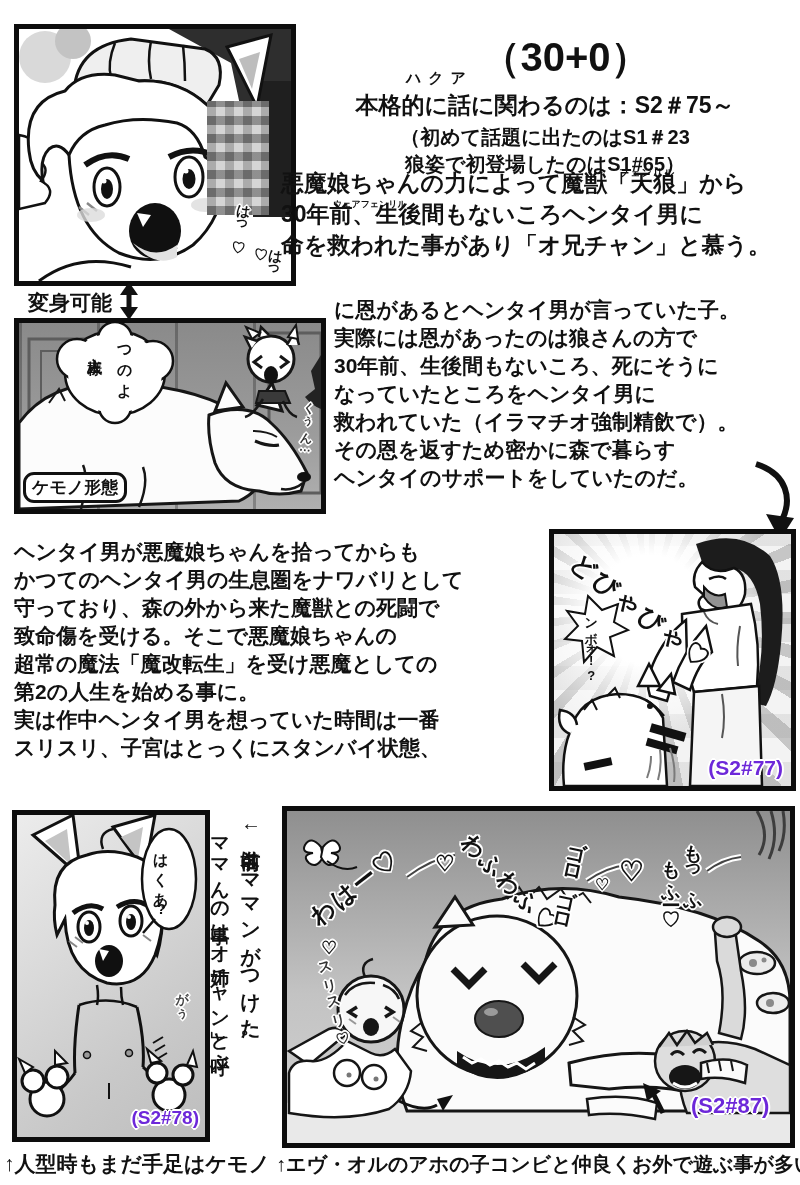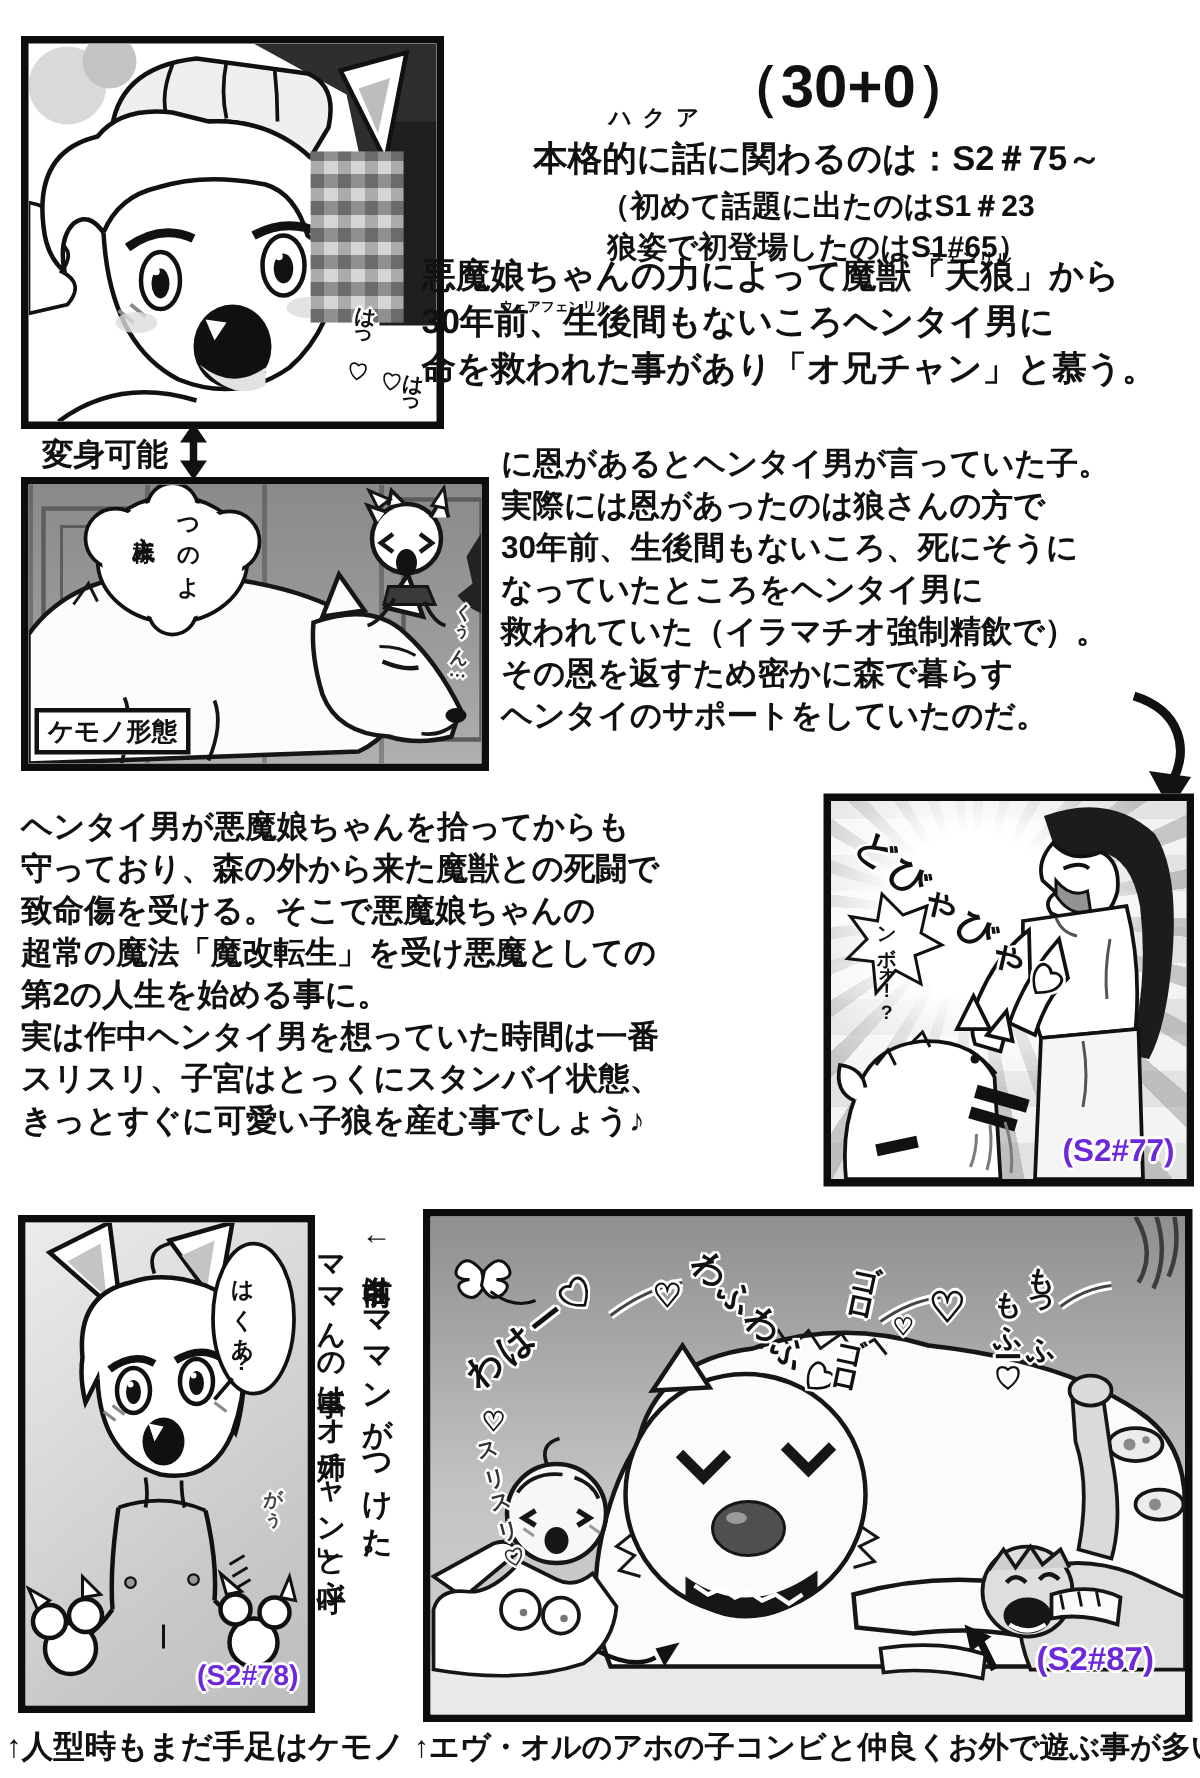--- a/index.html
+++ b/index.html
@@ -136,46 +136,46 @@
         <ellipse cx="96" cy="50" rx="47" ry="40" fill="#fff"></ellipse>
         <circle cx="58" cy="36" r="17" fill="#fff"></circle>
           <circle cx="134" cy="38" r="17" fill="#fff"></circle>
         <circle cx="96" cy="16" r="14" fill="#fff"></circle>
           <circle cx="96" cy="84" r="13" fill="#fff"></circle>
       </g>
     </svg>
     <div class="abs sfx v" style="left:98px;top:12px;font-size:15px;">つのよ</div>
     <div class="abs sfx v" style="left:68px;top:22px;font-size:15px;">主人様！</div>
     <div class="abs sfx v halo" style="left:282px;top:70px;font-size:12px;color:#333;transform:rotate(6deg);">くぅん…</div>
-    <div class="label-box" style="left:4px;bottom:6px;font-size:17px;">ケモノ形態</div>
+    <div class="label-box" style="left:4px;bottom:6px;font-size:17px;border-radius:11px;">ケモノ形態</div>
   </div>
 
   <div class="abs para jp" style="left:334px;top:296px;width:462px;font-size:21px;line-height:28px;">
     <div>に恩があるとヘンタイ男が言っていた子。</div>
     <div>実際には恩があったのは狼さんの方で</div>
     <div>30年前、生後間もないころ、死にそうに</div>
     <div>なっていたところをヘンタイ男に</div>
     <div>救われていた（イラマチオ強制精飲で）。</div>
     <div>その恩を返すため密かに森で暮らす</div>
     <div>ヘンタイのサポートをしていたのだ。</div>
   </div>
   <svg class="abs" style="left:746px;top:458px;" width="52" height="82" viewBox="0 0 52 82">
     <path d="M10,6 C42,16 46,42 36,62" fill="none" stroke="#111" stroke-width="6"></path>
     <polygon points="34,82 20,56 48,60" fill="#111"></polygon>
   </svg>
 
   <div class="abs para jp" style="left:14px;top:538px;width:535px;font-size:21px;line-height:28px;">
     <div>ヘンタイ男が悪魔娘ちゃんを拾ってからも</div>
+    <div>かつてのヘンタイ男の生息圏をナワバリとして</div>
     <div>守っており、森の外から来た魔獣との死闘で</div>
     <div>致命傷を受ける。そこで悪魔娘ちゃんの</div>
     <div>超常の魔法「魔改転生」を受け悪魔としての</div>
     <div>第2の人生を始める事に。</div>
     <div>実は作中ヘンタイ男を想っていた時間は一番</div>
     <div>スリスリ、子宮はとっくにスタンバイ状態、</div>
-    <div>きっとすぐに可愛い子狼を産む事でしょう♪</div>
   </div>
 
   <div class="panel" style="left:549px;top:529px;width:247px;height:262px;">
     <div class="s77-bg"></div>
     <svg width="237" height="252" viewBox="0 0 237 252">
       <path d="M142,10 Q186,-6 216,22 Q233,48 227,110 Q223,152 212,172 L199,169 Q212,120 206,70 Q200,38 180,34 Q160,42 148,28 Z" fill="#1c1c1c"></path>
       <path d="M148,28 Q137,40 141,53 L150,61 Q141,67 147,75 L170,84 Q187,77 191,60 Q193,40 180,34 Q160,42 148,28 Z" fill="#fff" stroke="#111" stroke-width="2.5"></path>
       <path d="M155,45 q11,-5 17,0" fill="none" stroke="#111" stroke-width="2.5"></path>
       <path d="M150,63 q10,15 23,10 l-2,-13 q-11,5 -21,-7 z" fill="#939393" stroke="#111" stroke-width="2"></path>
       <path d="M128,80 L197,70 Q207,110 203,152 L140,158 Q127,120 128,80 Z" fill="#fff" stroke="#111" stroke-width="2.5"></path>

